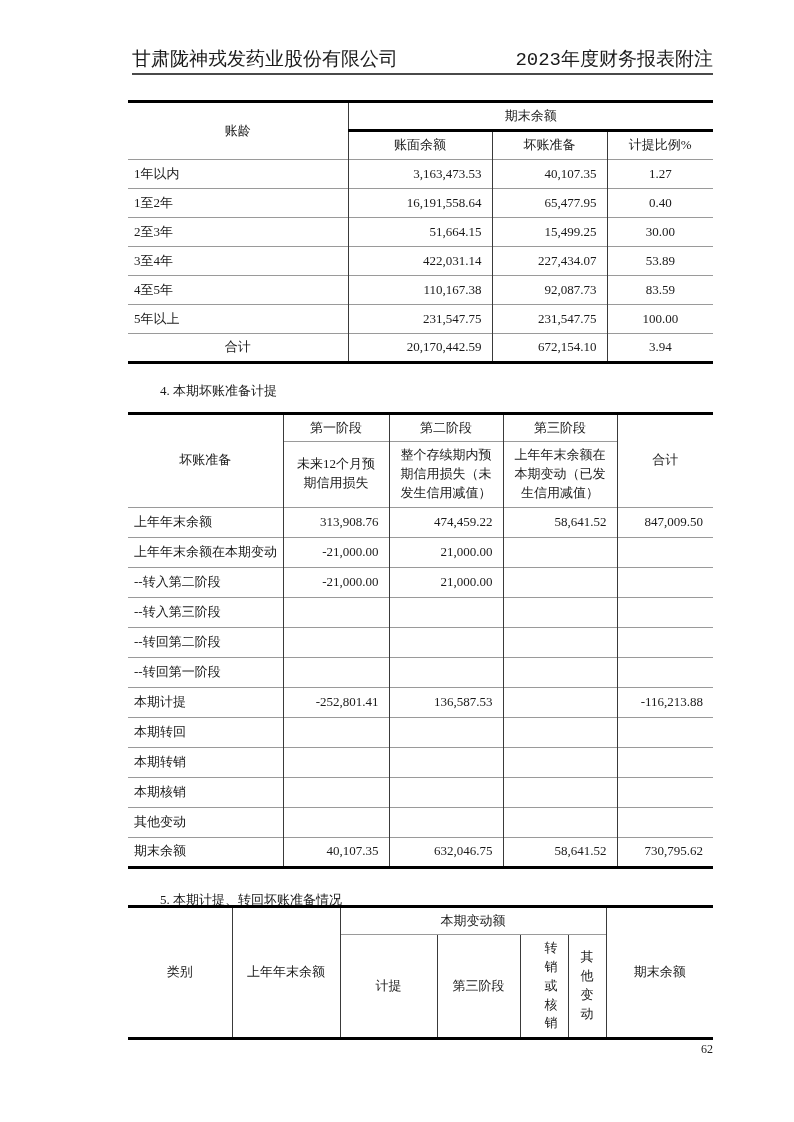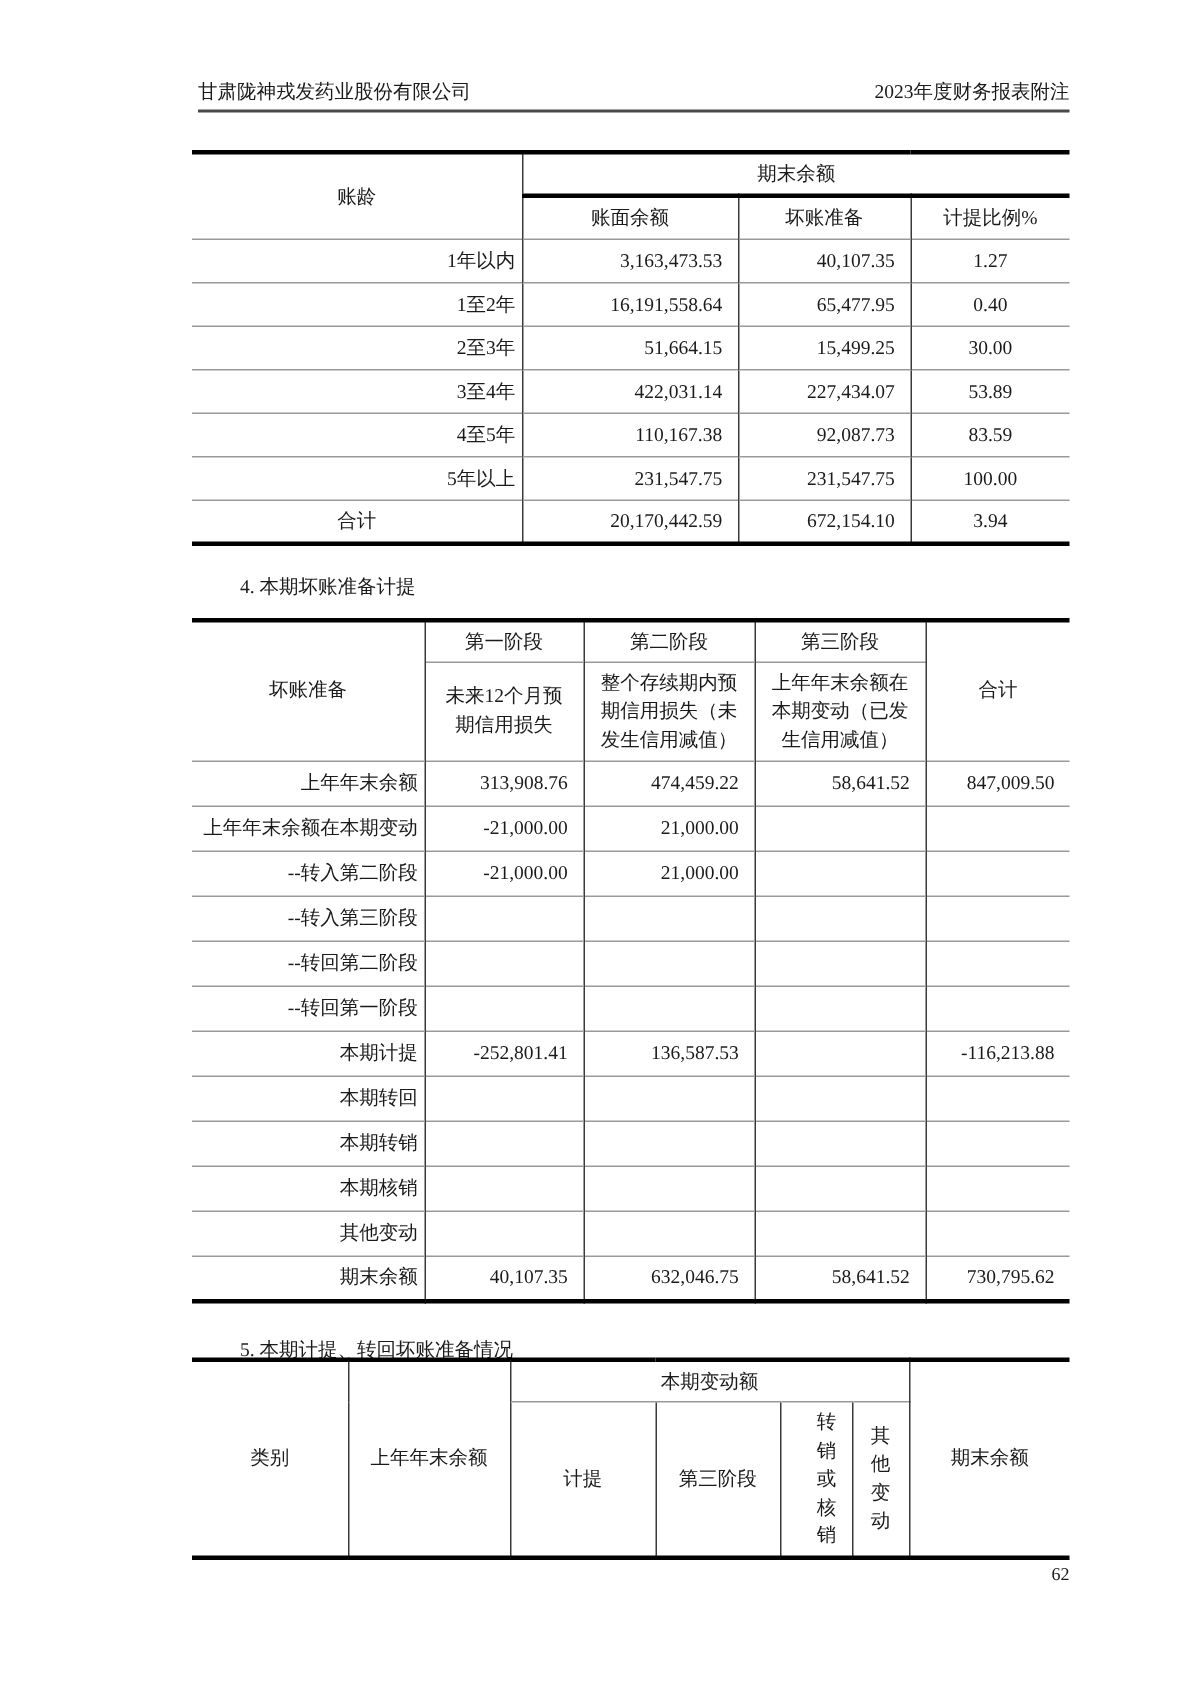--- a/index.html
+++ b/index.html
@@ -9,23 +9,24 @@
     margin:0 auto;
     background:#ffffff;
     font-family:"Liberation Serif","DejaVu Serif",serif;
     color:#1a1a1a;
     overflow:hidden;
   }
   
   .doc-header {
     position:absolute; left:132px; top:52px; width:581px;
     display:flex; justify-content:space-between; align-items:flex-end;
-    font-size:13px; line-height:17px;
+    font-size:19px; line-height:17px;
     border-bottom:2px solid #4a4a4a;
     padding-bottom:4px;
+    font-family:Liberation Mono, monospace;
   }
   
   .content { position:absolute; left:128px; top:100px; width:585px; }
   .sec-label {
     position:absolute; left:32px;
     font-size:13px; line-height:17px; white-space:nowrap;
   }
   
   table.tbl {
     position:absolute; left:0; width:585px;
@@ -36,21 +37,21 @@
   .tbl td {
     border-left:1px solid #3a3a3a;
     border-top:1px solid #9a9a9a;
     padding:2px 4px;
     line-height:1.45;
     vertical-align:middle;
     overflow:hidden;
   }
   .tbl td.nol { border-left:none; }
   .tbl td.c   { text-align:center; }
-  .tbl td.lbl { text-align:right; padding-left:6px; }
+  .tbl td.lbl { text-align:left; padding-left:6px; }
   .tbl td.num { text-align:right; padding-right:10px; }
   .tbl td.thickb { border-bottom:3px solid #000; }
   .tbl td.desc { text-align:center; padding:4px 8px; }
   #tbl1 tr { height:29px; }
   #tbl2 tr.h1 { height:28px; }
   #tbl2 tr.h2 { height:56px; }
   #tbl2 tr.d  { height:30px; }
   #tbl3 tr.h1 { height:28px; }
   #tbl3 tr.h2 { height:74px; }
   #tbl3 td.tight  { padding:4px 24px; text-align:center; }

